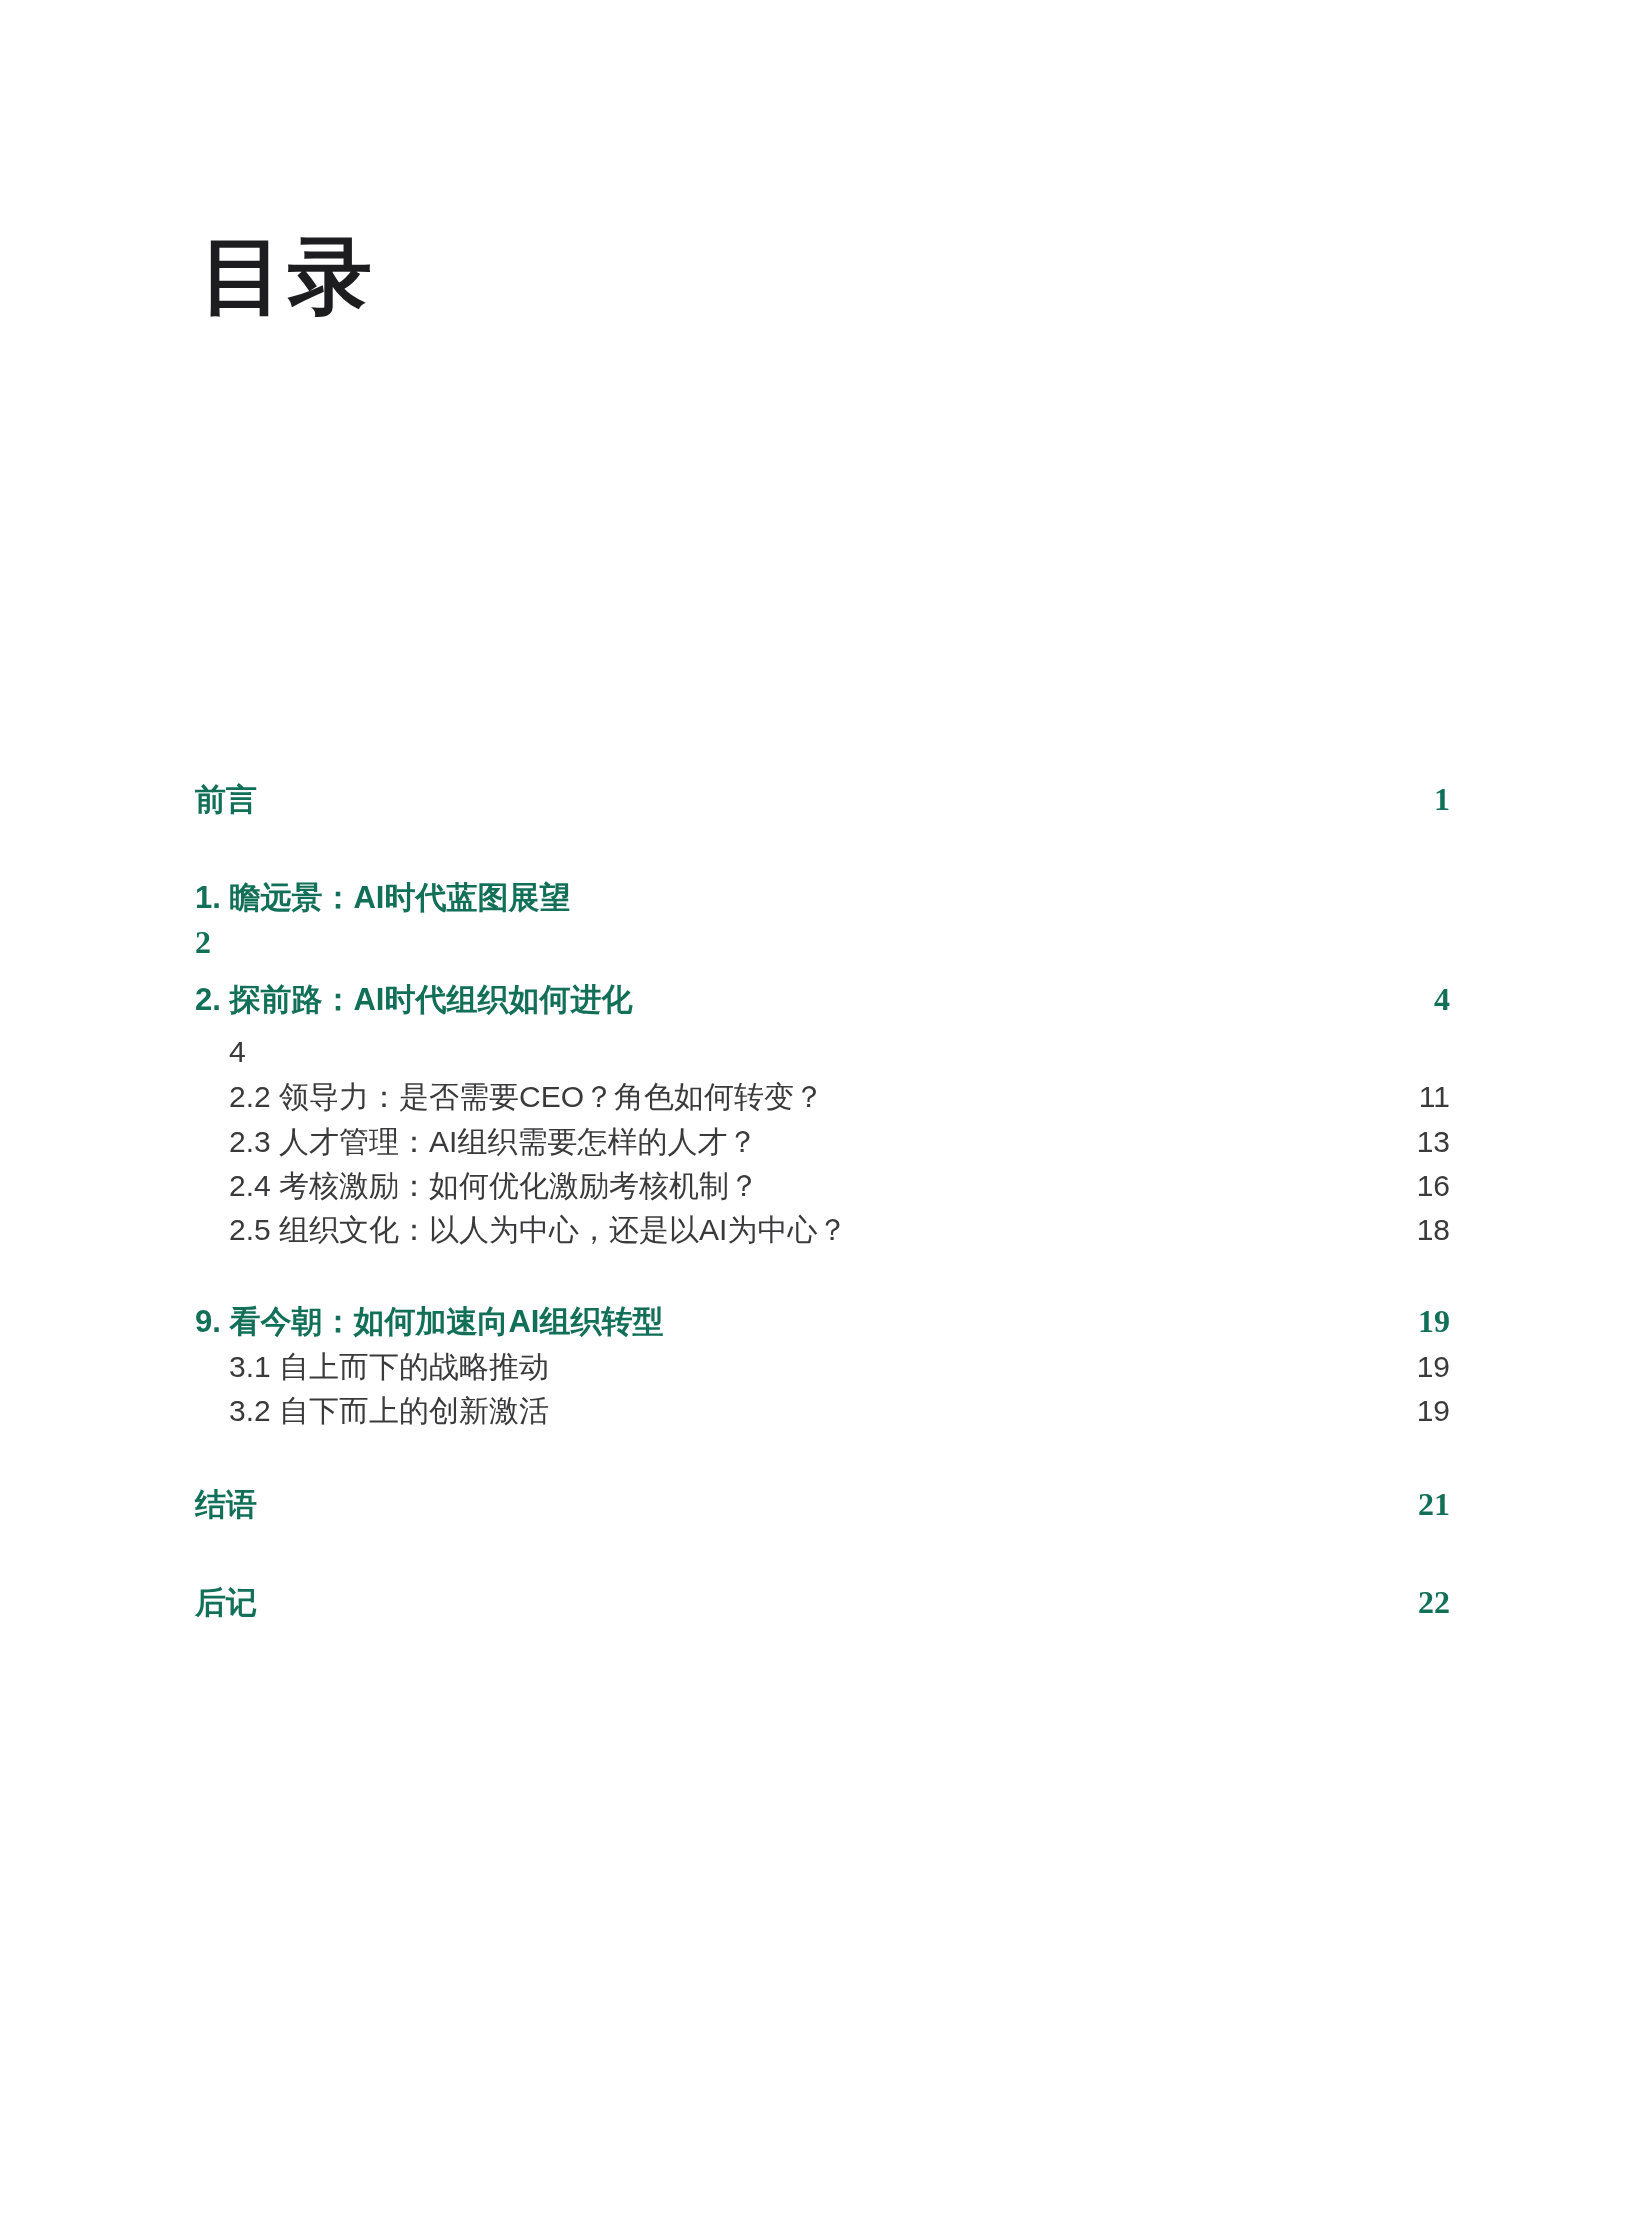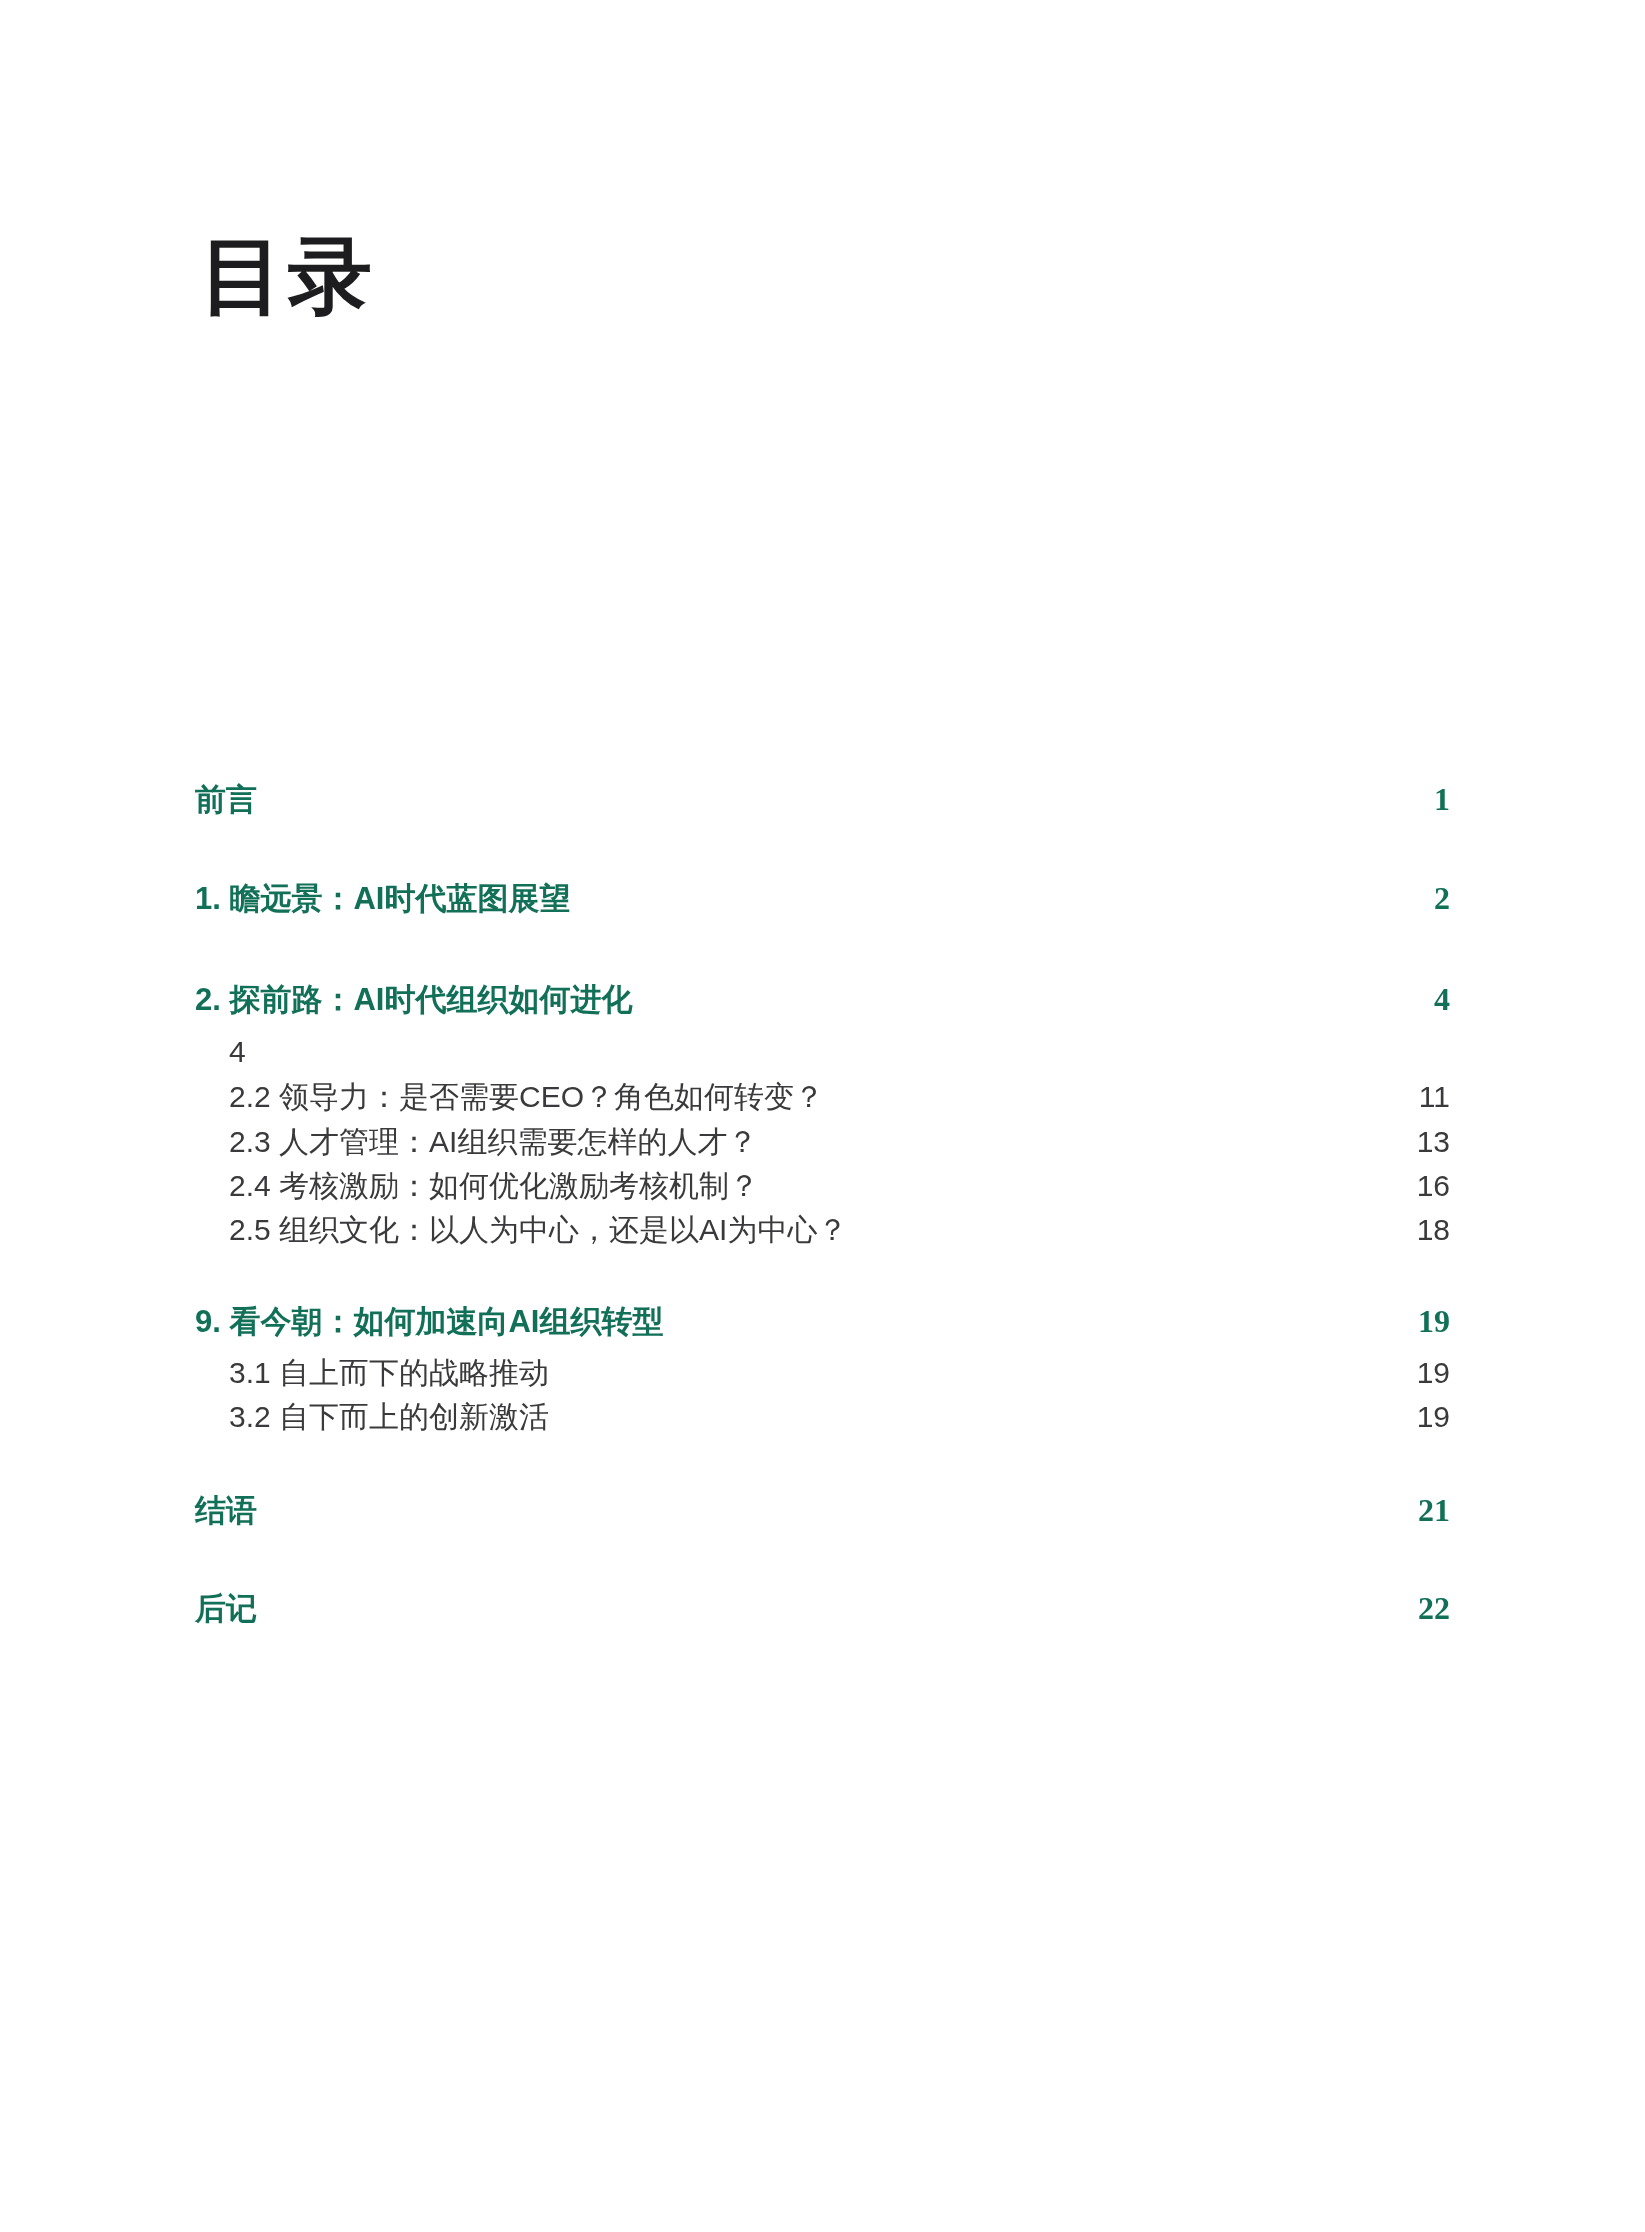--- a/index.html
+++ b/index.html
@@ -53,26 +53,26 @@
     font-weight:400;
     color:#3a3a3c;
   }
   .sub .pagenum{
     font-size:30px;
     font-weight:400;
     color:#3a3a3c;
   }
   .m0{margin-top:0;}
   .m1{margin-top:1px;}
-  .m8{margin-top:8px;}
+  .m8{margin-top:2px;}
   .m9{margin-top:9px;}
   .m47{margin-top:47px;}
   .m49{margin-top:49px;}
   .m54{margin-top:54px;}
-  .m55{margin-top:55px;}
+  .m55{margin-top:55px;flex-direction:column;}
   .m57{margin-top:57px;}
 </style>
 </head>
 <body>
 
 <div class="page">
 
   <h1 class="doc-title">目录</h1>
 
   <div class="toc">

